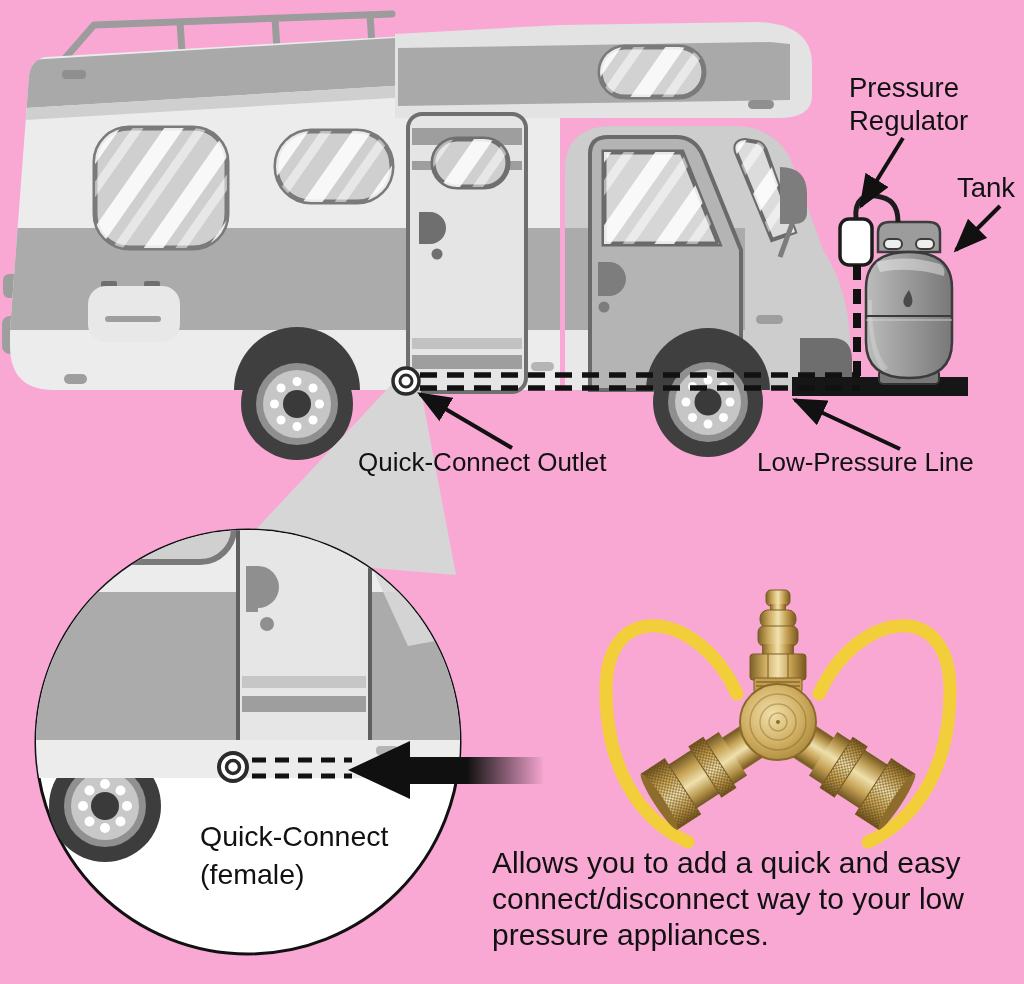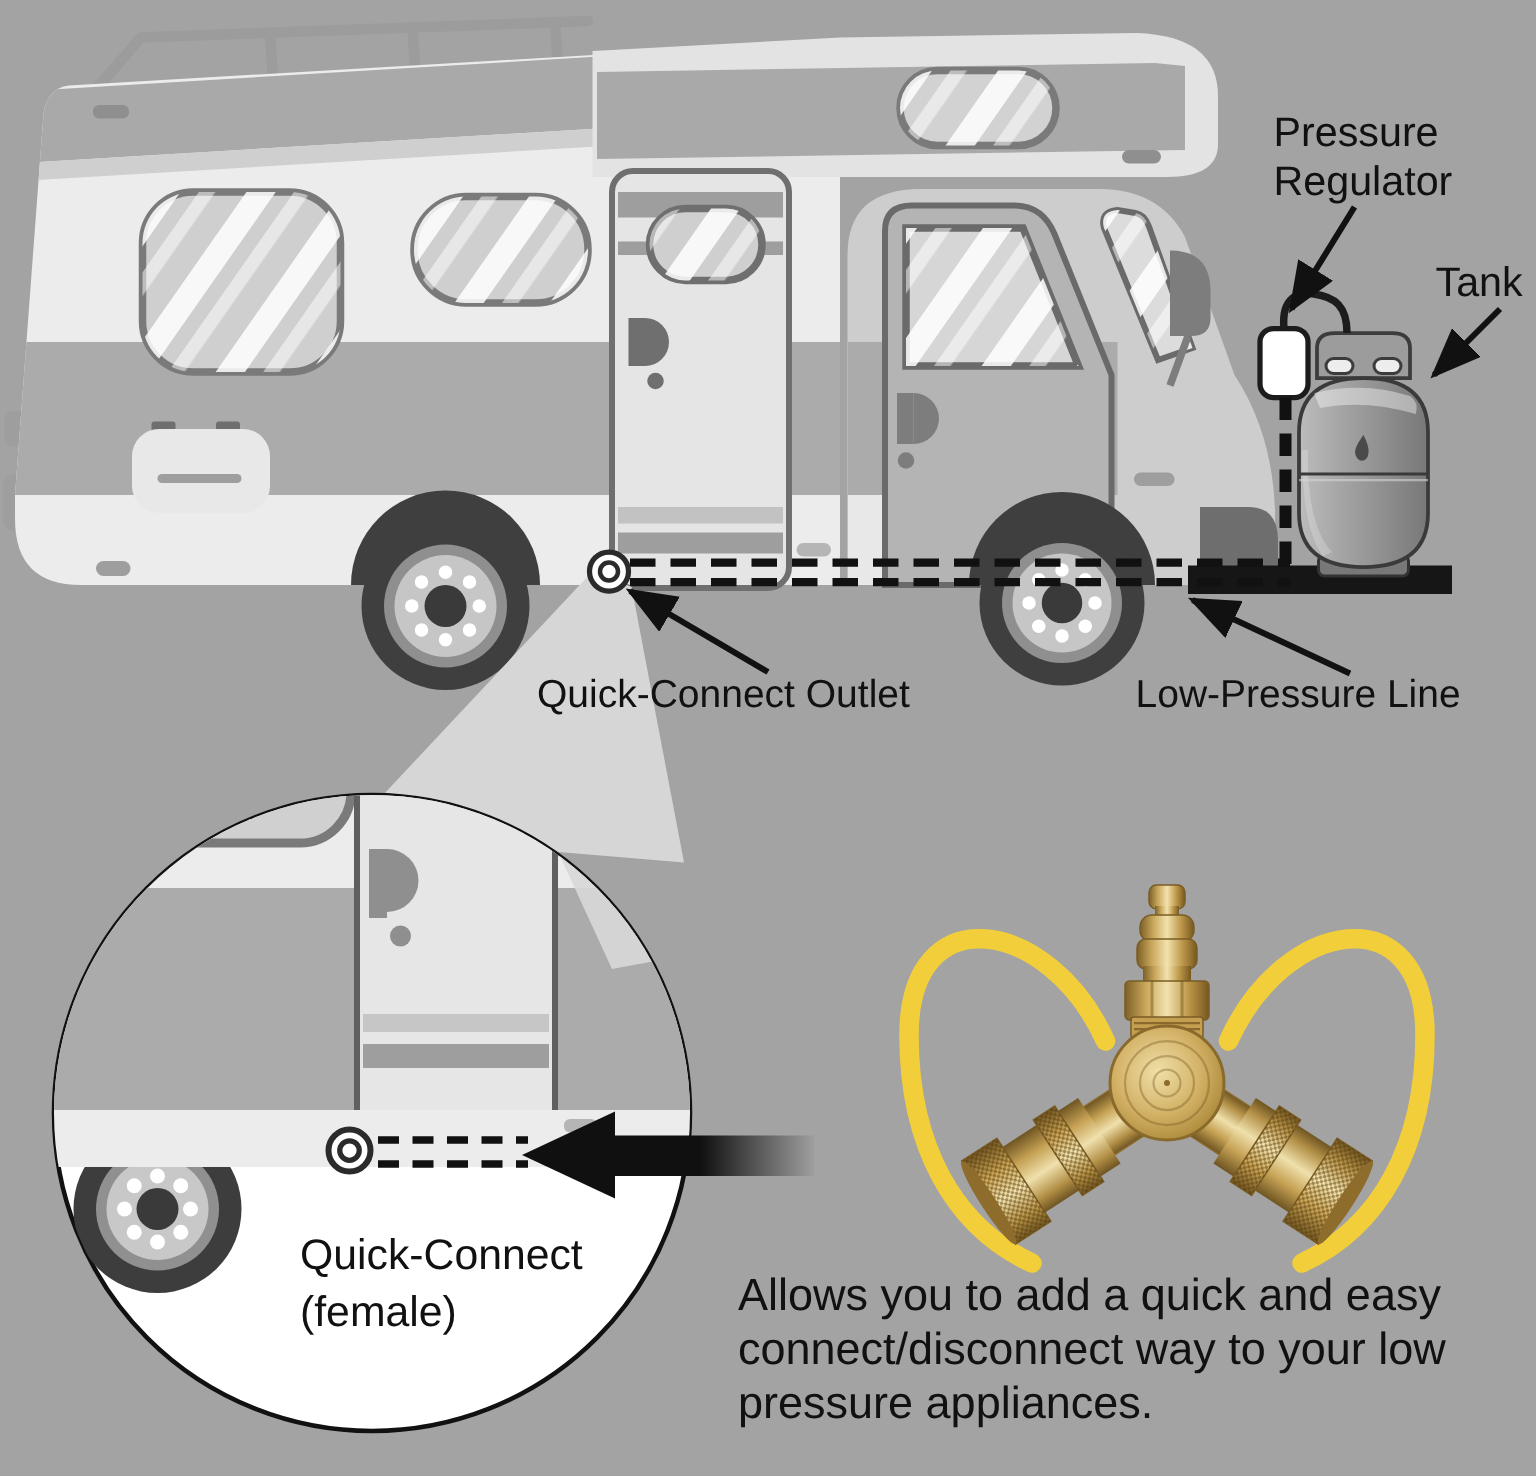--- a/index.html
+++ b/index.html
@@ -1,16 +1,16 @@
 <!DOCTYPE html>
 <html><head>
 <meta charset="utf-8">
 <style>
   html,body{margin:0;padding:0;background:#fff;}
-  .stage{width:1024px;height:984px;background:#a3a3a3;position:relative;overflow:hidden;
+  .stage{width:1024px;height:984px;background:#f9a8d4;position:relative;overflow:hidden;
          font-family:"Liberation Sans", sans-serif;}
   svg text{font-family:"Liberation Sans", sans-serif; fill:#111;}
   .lbl{font-size:27.5px;}
   .lbl-sm{font-size:26px;}
   .lbl-circle{font-size:28.5px;}
   .caption{font-size:30px;}
 </style>
 </head>
 <body>
 

